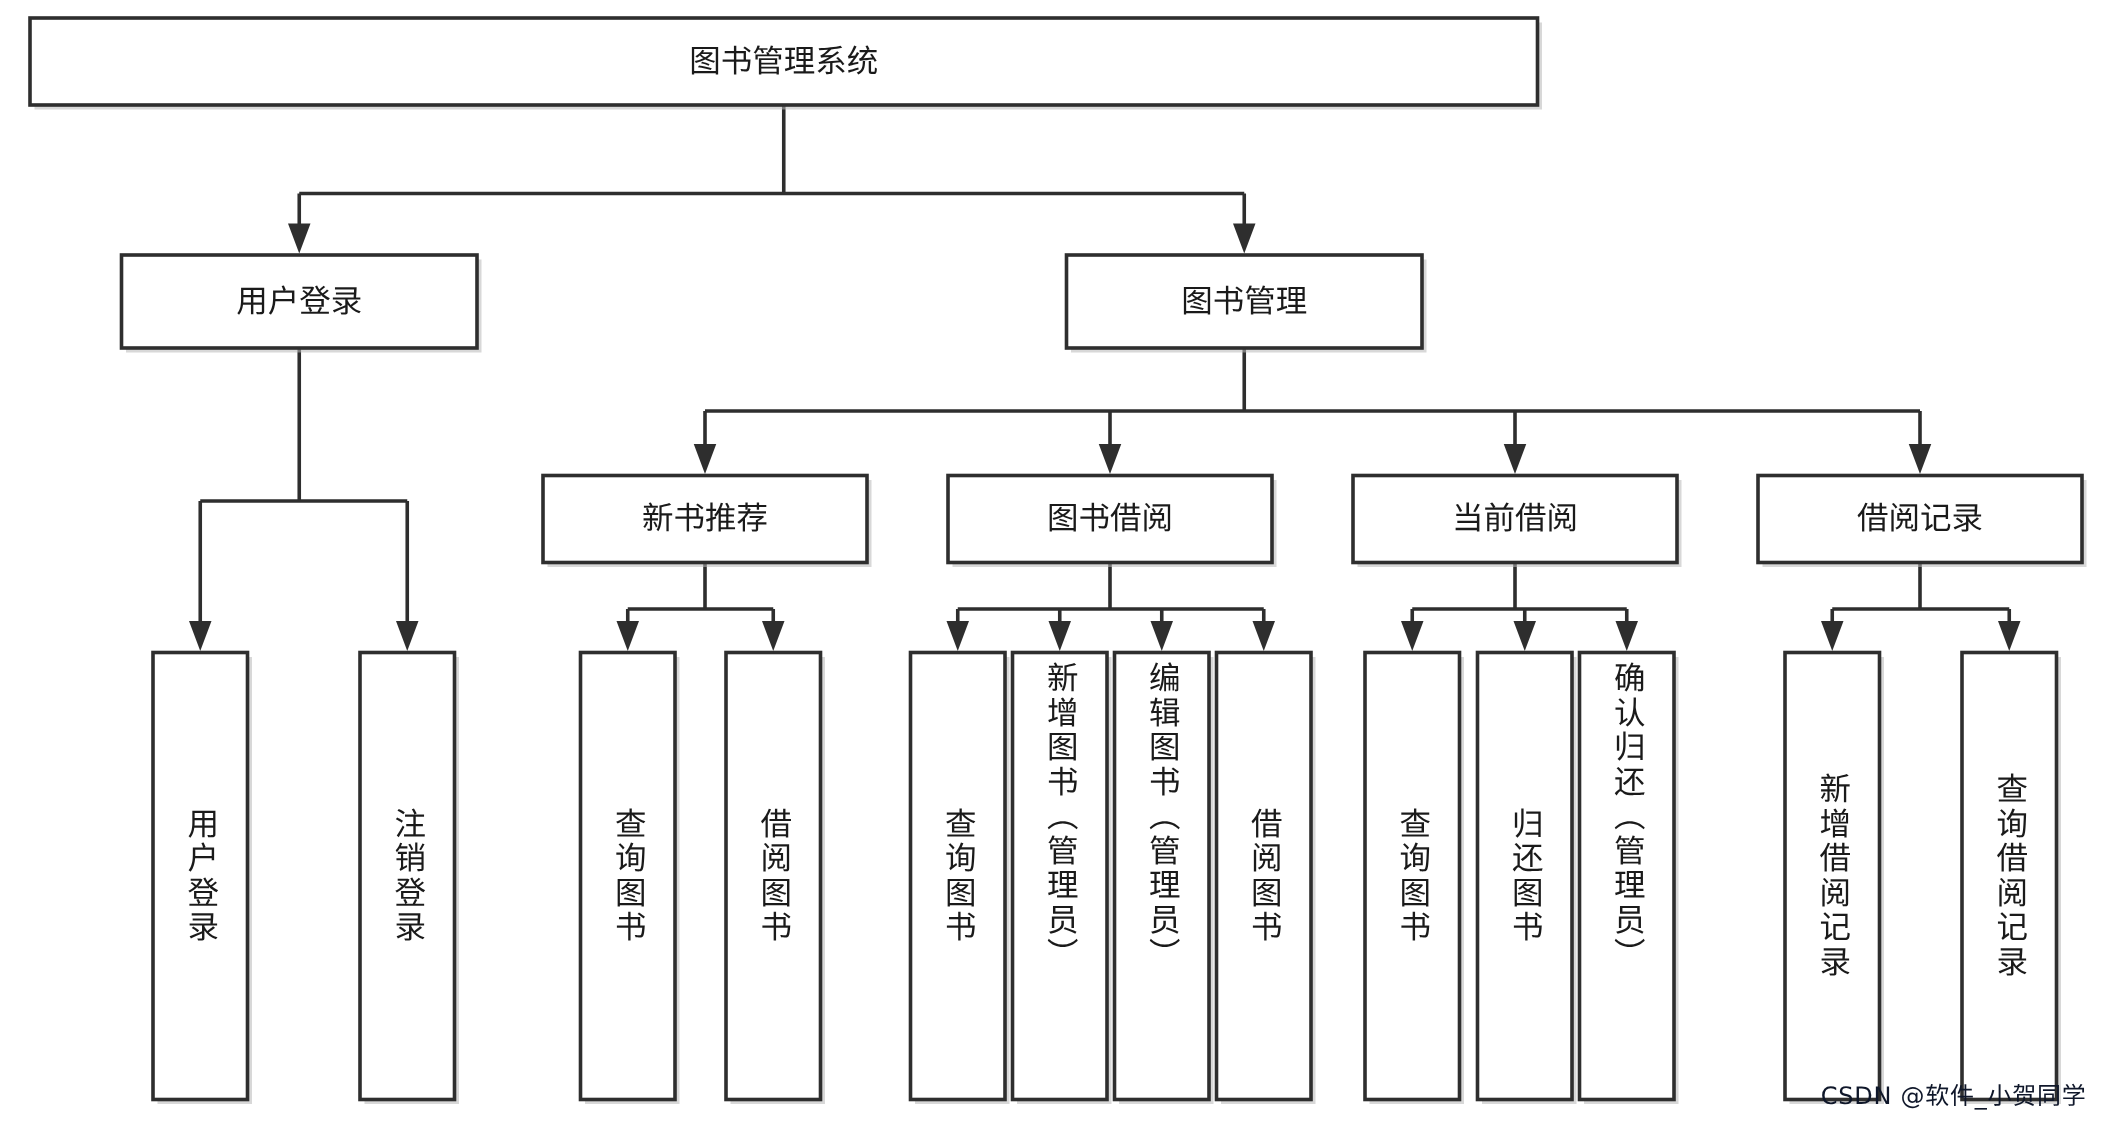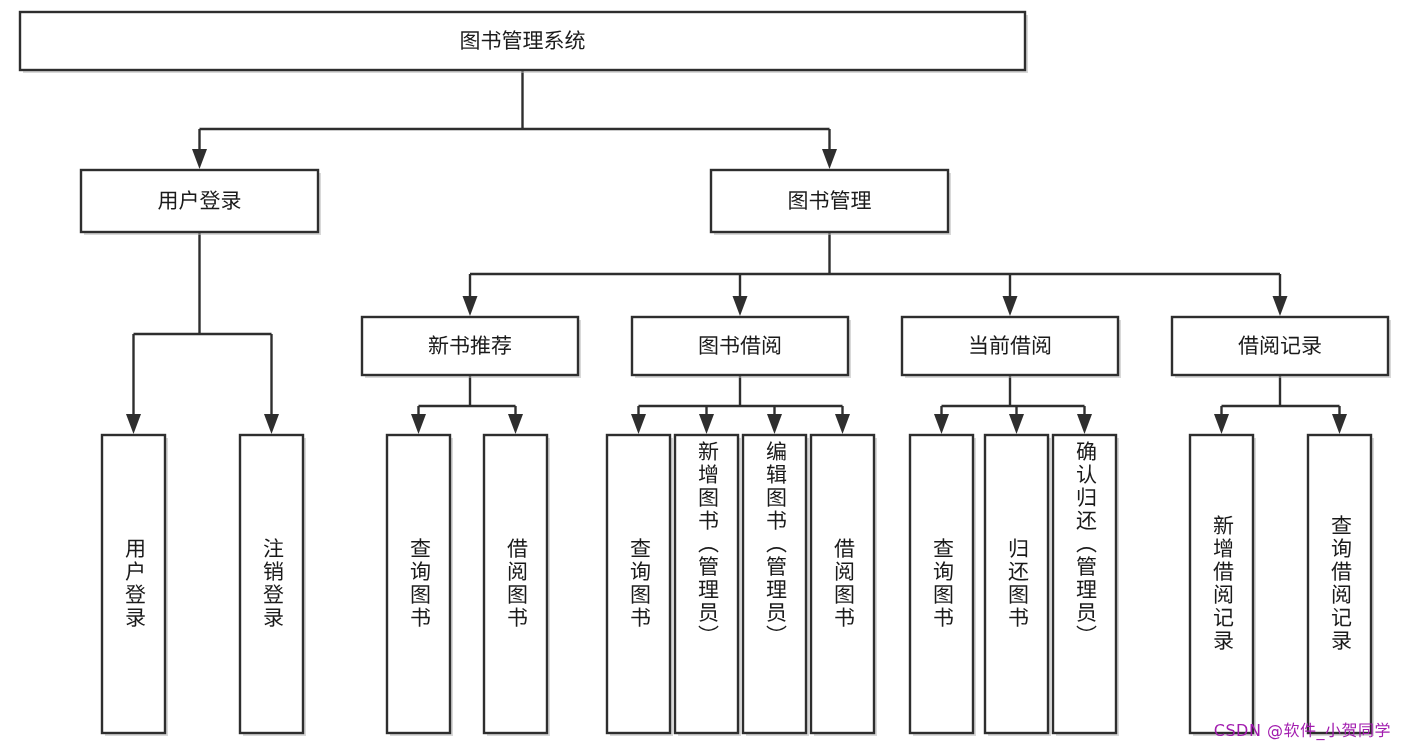--- a/index.html
+++ b/index.html
@@ -76,21 +76,21 @@
     letter-spacing: 2px;
     text-align: center;
     white-space: nowrap;
   }
   .watermark {
     position: absolute;
     right: 14px;
     bottom: 6px;
     font-family: "DejaVu Sans", "Liberation Sans", sans-serif;
     font-size: 16px;
-    color: #a21caf;
+    color: #0f172a;
     letter-spacing: 0.5px;
     white-space: nowrap;
     user-select: none;
   }
 </style>
 </head>
 <body>
 
 <div id="diagram-root">
   <svg class="diagram-canvas" id="diagram-svg" viewBox="0 0 1405 747" xmlns="http://www.w3.org/2000/svg">

